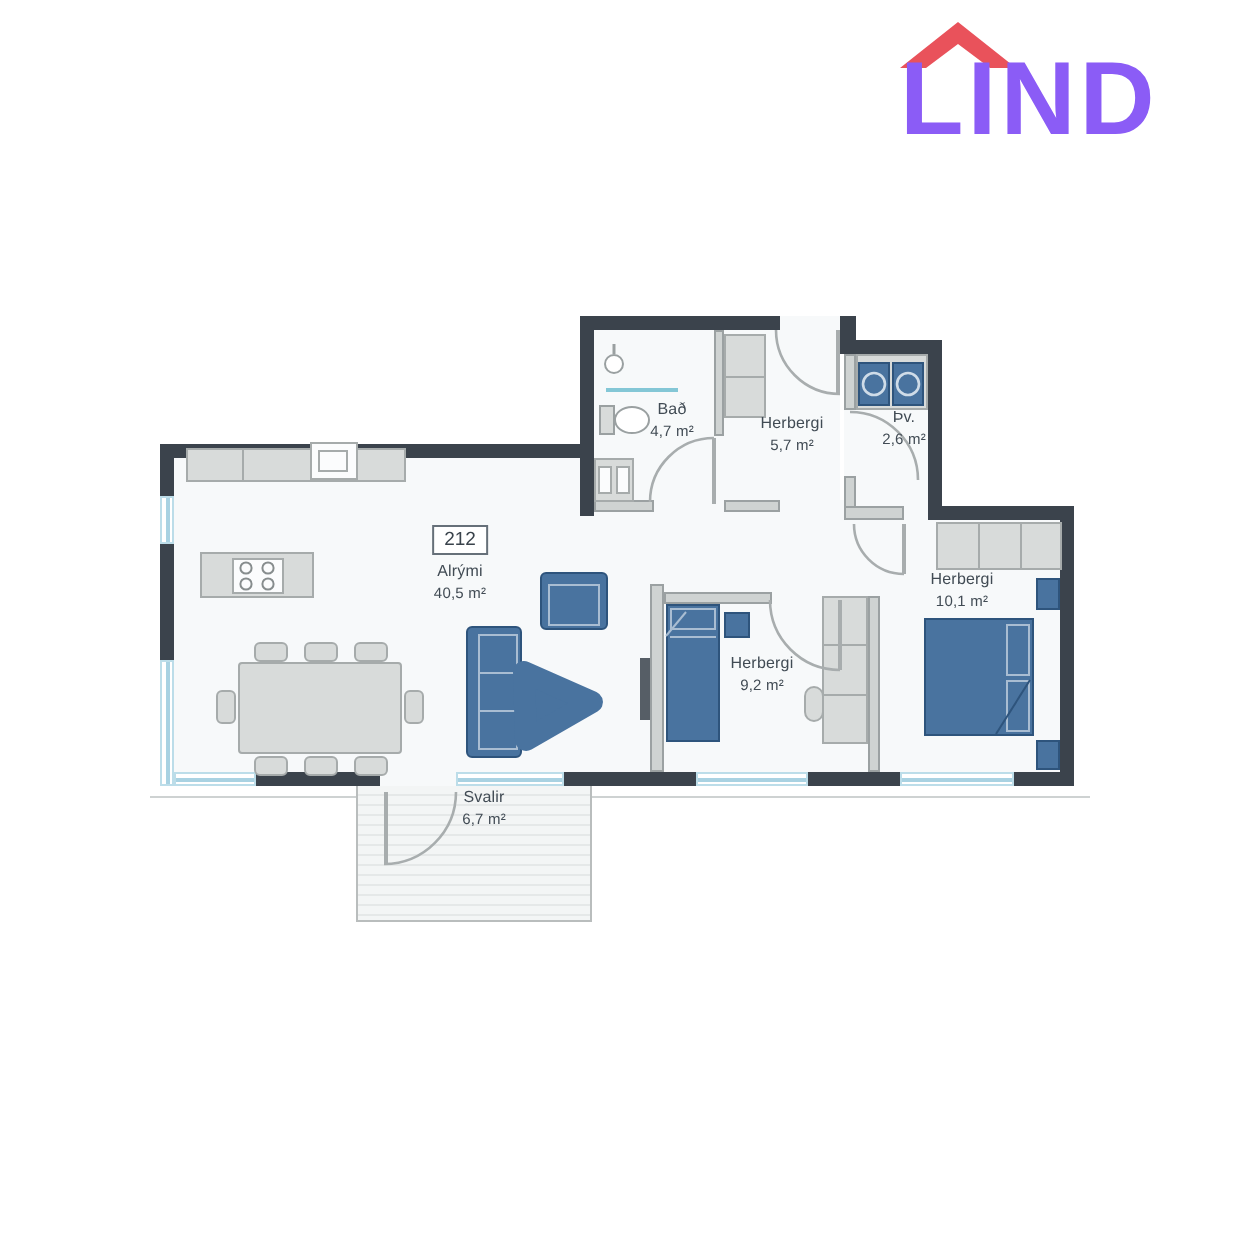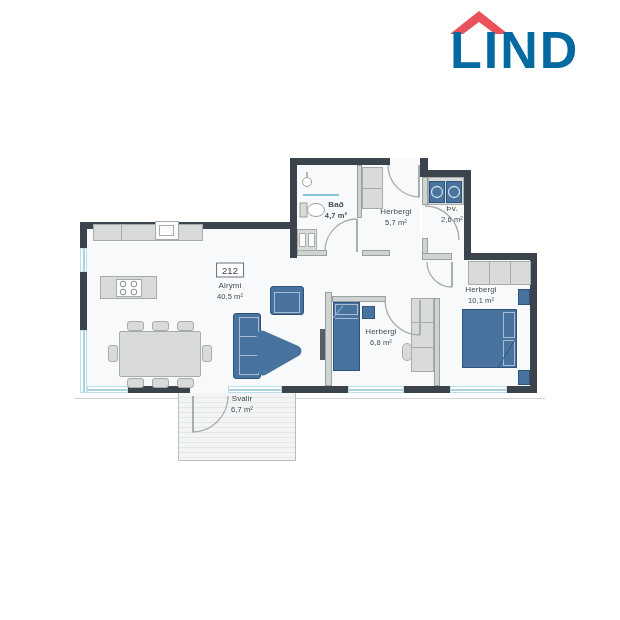--- a/index.html
+++ b/index.html
@@ -2,21 +2,21 @@
 <html><head>
 <meta charset="utf-8">
 <style>
   html,body{margin:0;padding:0;background:#fff;}
   .canvas{position:relative;width:620px;height:620px;background:#fff;overflow:hidden;
           font-family:"Liberation Sans",sans-serif;}
   
   .logo{position:absolute;left:448px;top:10px;width:150px;height:84px;}
   .logo .roof{position:absolute;left:2px;top:0;}
   .logo .brand{position:absolute;left:2px;top:14px;font-size:52px;line-height:1;
-               font-weight:bold;color:#0369a1;letter-spacing:2px;}
+               font-weight:bold;color:#8b5cf6;letter-spacing:2px;}
   .logo .tagline{position:absolute;left:3px;top:62px;font-size:13.5px;font-weight:bold;
                color:#e9525b;letter-spacing:2.1px;}
   
   .plan{position:absolute;left:0;top:0;width:620px;height:620px;}
   .fill{position:absolute;background:#f7f9fa;}
   .wall{position:absolute;background:#3b434c;}
   .iwall{position:absolute;background:#cfd3d2;border:1px solid #9ba1a2;box-sizing:border-box;}
   .winh,.winv{position:absolute;background:#fff;box-sizing:border-box;border:1px solid #bcdde9;}
   .winh::after{content:"";position:absolute;left:0;right:0;top:2px;height:1.8px;background:#a9d2e2;}
   .winv::after{content:"";position:absolute;top:0;bottom:0;left:2px;width:1.8px;background:#a9d2e2;}
@@ -188,35 +188,35 @@
       <line x1="333" y1="318" x2="343" y2="306" stroke="#a9bdd2" stroke-width="1"></line>
       <line x1="498" y1="367" x2="515" y2="340" stroke="#2e547c" stroke-width="1"></line>
     </svg>
 
     <div class="unit">212</div>
 
     <div class="lbl" style="left:230px;top:281px;">
       <span class="rn">Alrými</span>
       <span class="ra">40,5 m²</span>
     </div>
-    <div class="lbl" style="left:336px;top:200px;font-weight:bold;">
+    <div class="lbl" style="left:336px;top:200px;">
       <span class="rn">Bað</span>
       <span class="ra">4,7 m²</span>
     </div>
     <div class="lbl" style="left:396px;top:207px;">
       <span class="rn">Herbergi</span>
       <span class="ra">5,7 m²</span>
     </div>
     <div class="lbl" style="left:452px;top:204px;">
       <span class="rn">Þv.</span>
       <span class="ra">2,6 m²</span>
     </div>
     <div class="lbl" style="left:381px;top:327px;">
       <span class="rn">Herbergi</span>
-      <span class="ra">6,8 m²</span>
+      <span class="ra">9,2 m²</span>
     </div>
     <div class="lbl" style="left:481px;top:285px;">
       <span class="rn">Herbergi</span>
       <span class="ra">10,1 m²</span>
     </div>
     <div class="lbl" style="left:242px;top:394px;">
       <span class="rn">Svalir</span>
       <span class="ra">6,7 m²</span>
     </div>
 

